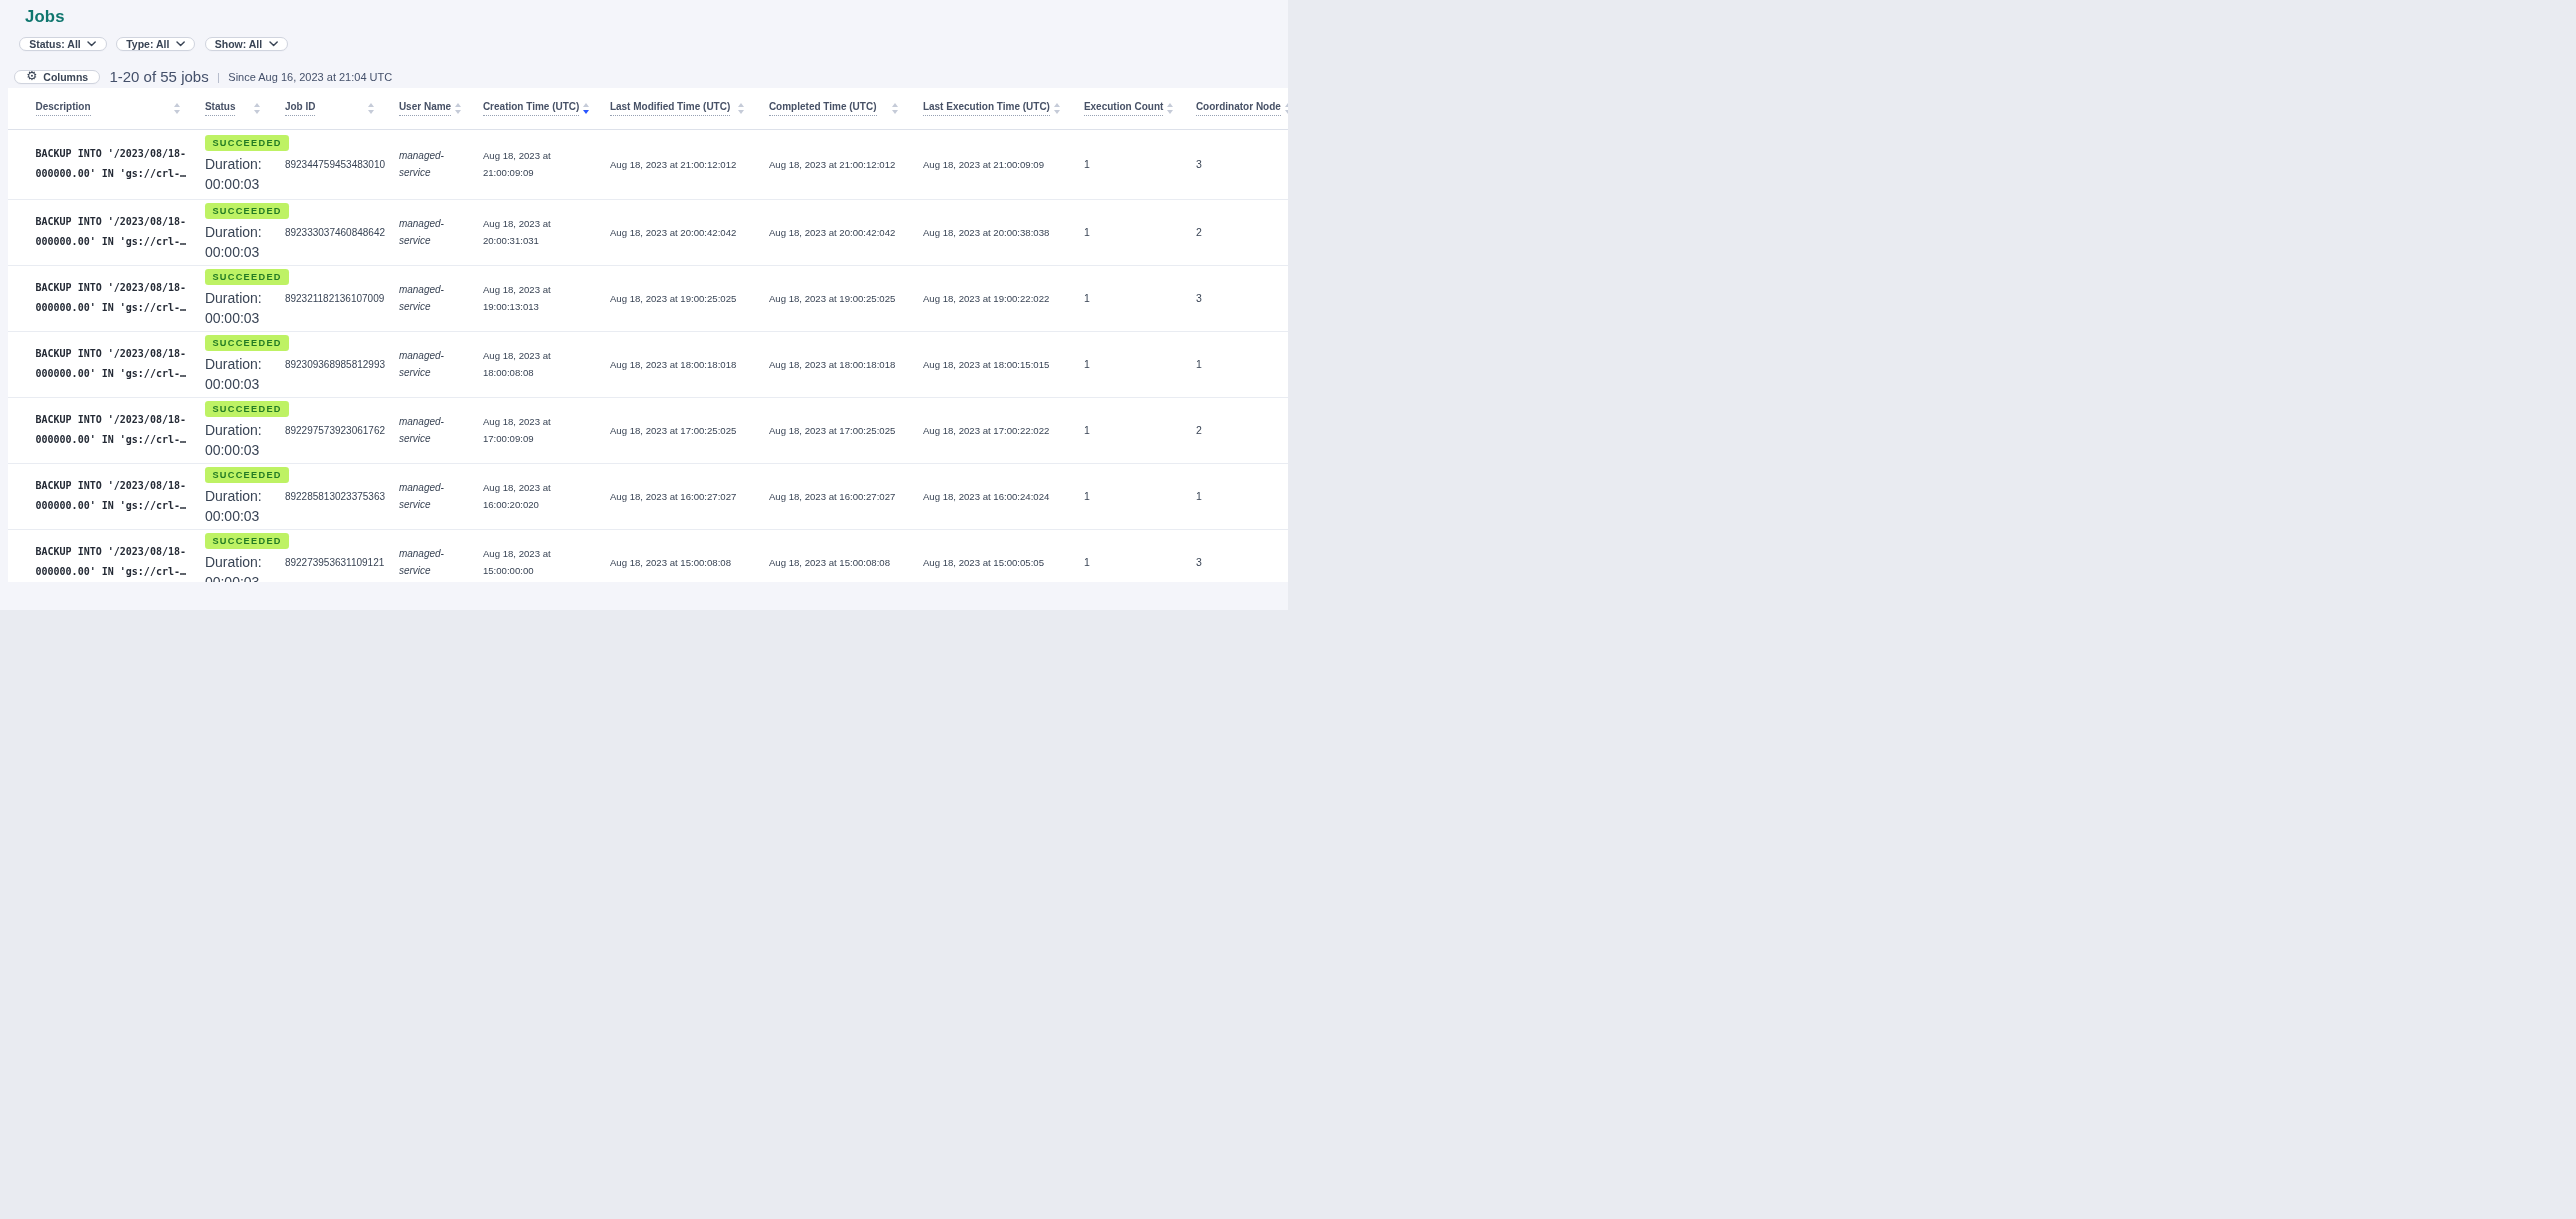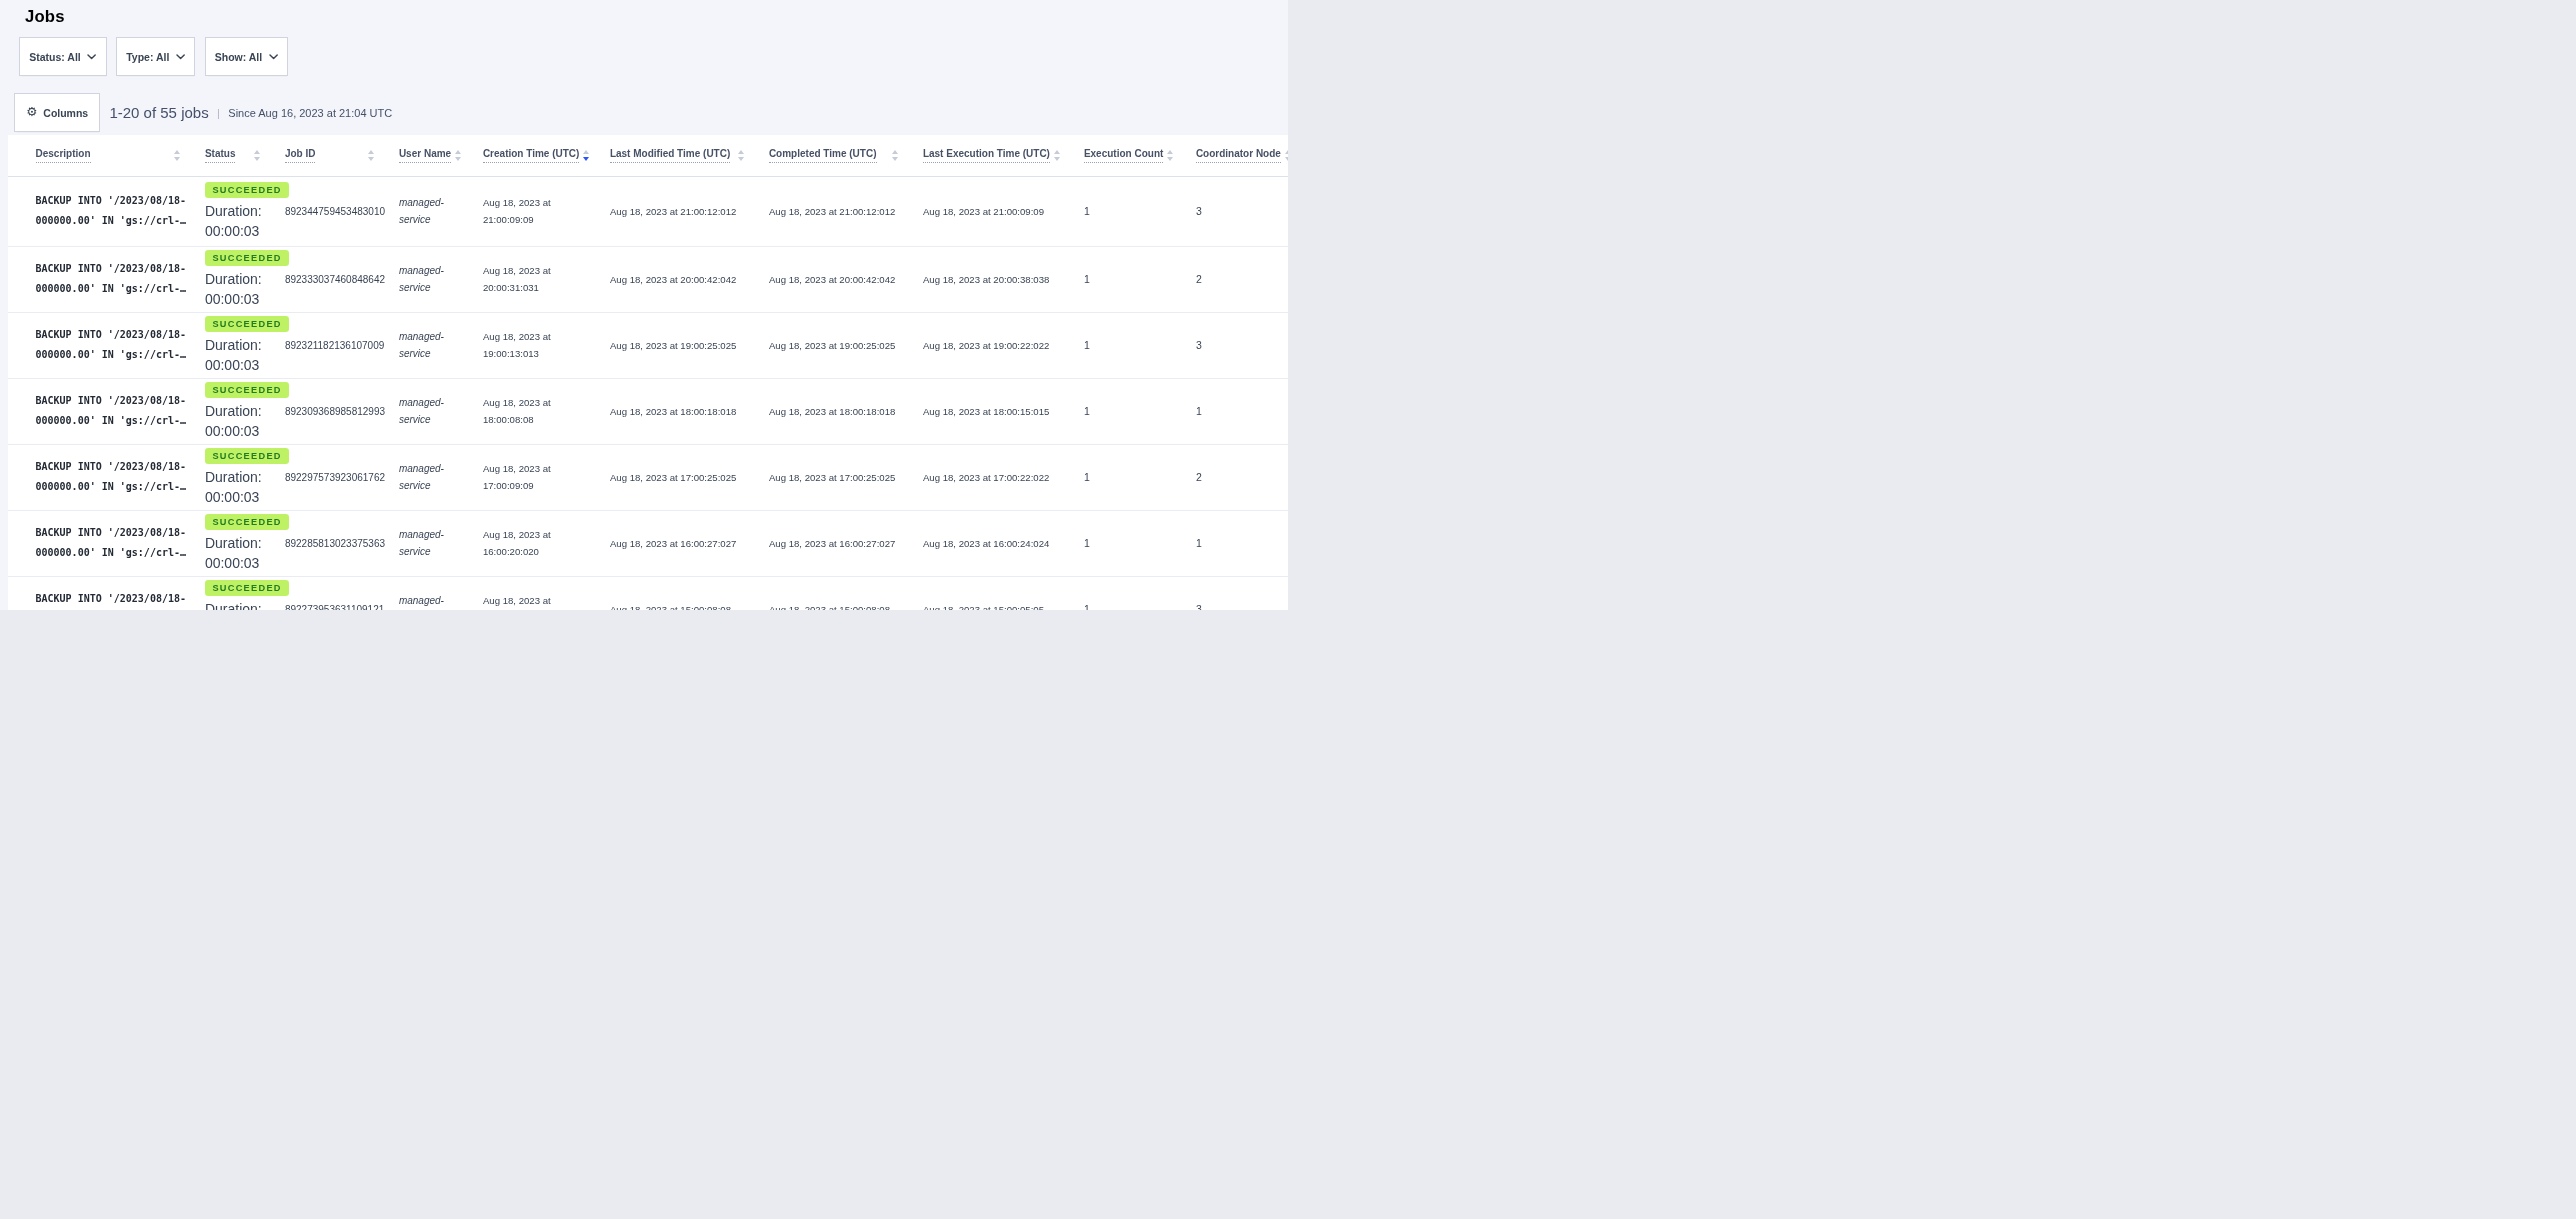--- a/index.html
+++ b/index.html
@@ -6,26 +6,26 @@
   html,body { background:#E9EBF1; }
   .page {
     position:relative; width:1288px; height:610px; overflow:hidden;
     background:#F4F5FA;
     font-family:"Liberation Sans","DejaVu Sans",sans-serif;
     color:#394455;
   }
   
   .page-title {
     padding:6.7px 0 0 25px; font-size:16.7px; line-height:19px;
-    font-weight:700; color:#000000; letter-spacing:0.2px;
+    font-weight:700; color:#0f766e; letter-spacing:0.2px;
   }
   .filter-bar { display:flex; gap:9.2px; margin:11.7px 0 0 19px; }
   .btn {
-    display:inline-flex; align-items:center; height:39px;
-    background:#FFFFFF; border:0.8px solid #D0D4DE; border-radius:0;
+    display:inline-flex; align-items:center; height:14px;
+    background:#FFFFFF; border:0.8px solid #D0D4DE; border-radius:8px;
     font-family:inherit; font-size:10.5px; font-weight:600; color:#394455;
     cursor:pointer; box-shadow:0 0.8px 0.8px rgba(60,70,90,.03);
   }
   .btn.filter { padding:0 9.2px; gap:6.7px; }
   .chev { display:block; }
   
   .toolbar { display:flex; align-items:center; margin:16.7px 0 0 14.2px; }
   .btn.columns { padding:0 11px; gap:5.9px; }
   .gear { font-size:12.5px; line-height:1; color:#394455; font-family:"DejaVu Sans",sans-serif; }
   .results-count { margin-left:9.2px; font-size:15px; color:#44506A; }

